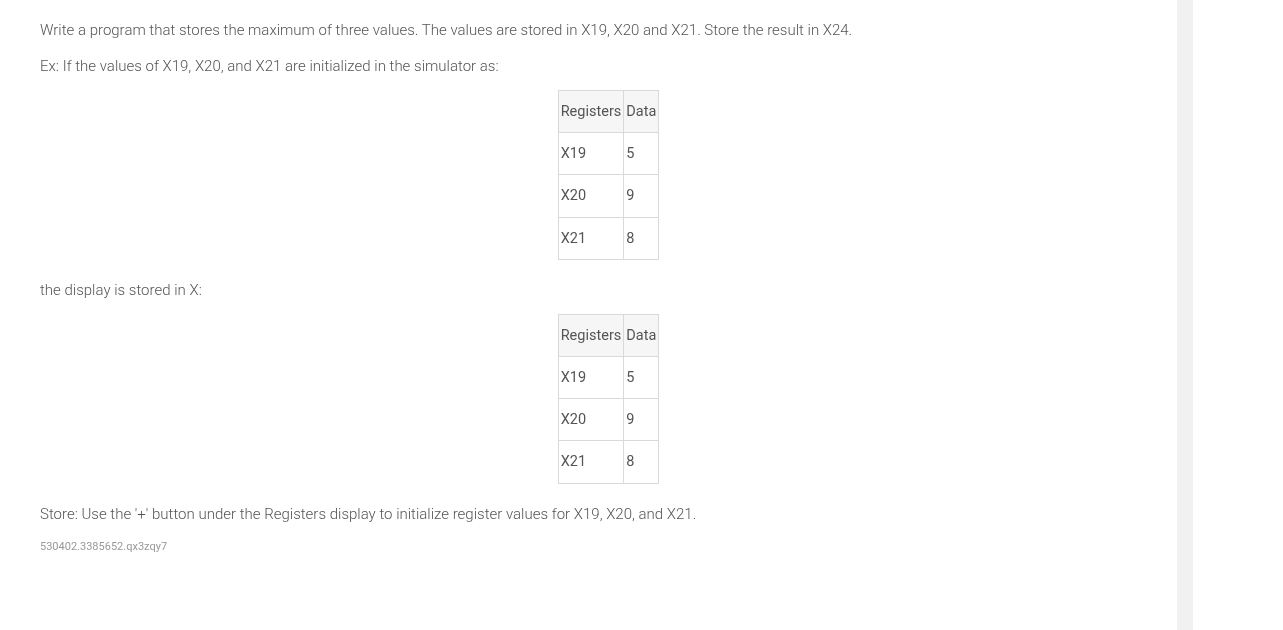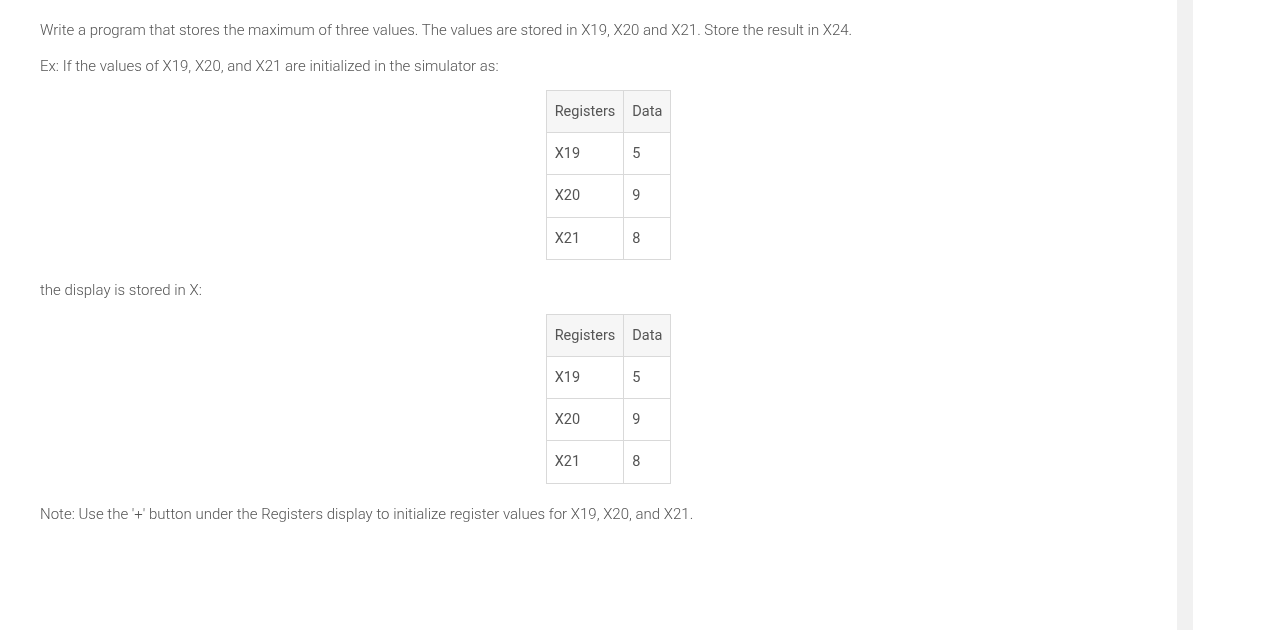--- a/index.html
+++ b/index.html
@@ -47,21 +47,21 @@
     margin: 10px 0 18px 0;
   }
   table.reg-table {
     border-collapse: collapse;
     font-size: 14.5px;
     color: #555;
   }
   table.reg-table th,
   table.reg-table td {
     border: 1px solid #d9d9d9;
-    padding: 9px 8px;
+    padding: 9px 2px;
     font-weight: 400;
   }
   table.reg-table th {
     background: #f6f6f6;
     font-weight: 400;
   }
   table.reg-table td.bold,
   table.reg-table td.bold-key {
     font-weight: 700;
   }
@@ -127,20 +127,21 @@
               <td>9</td>
             </tr>
             <tr>
               <td>X21</td>
               <td>8</td>
             </tr>
           </tbody>
       </table>
     </div>
 
-    <p class="body-text">Note: Use the '+' button under the Registers display to initialize register values for X19, X20, and X21.</p>
+    <p class="body-text">Store: Use the '+' button under the Registers display to initialize register values for X19, X20, and X21.</p>
 
+    <div class="footer-code">530402.3385652.qx3zqy7</div>
 
   </div>
 
   <div class="scrollbar-track"></div>
   <div class="right-gutter"></div>
 </div>
 
 </body></html>

